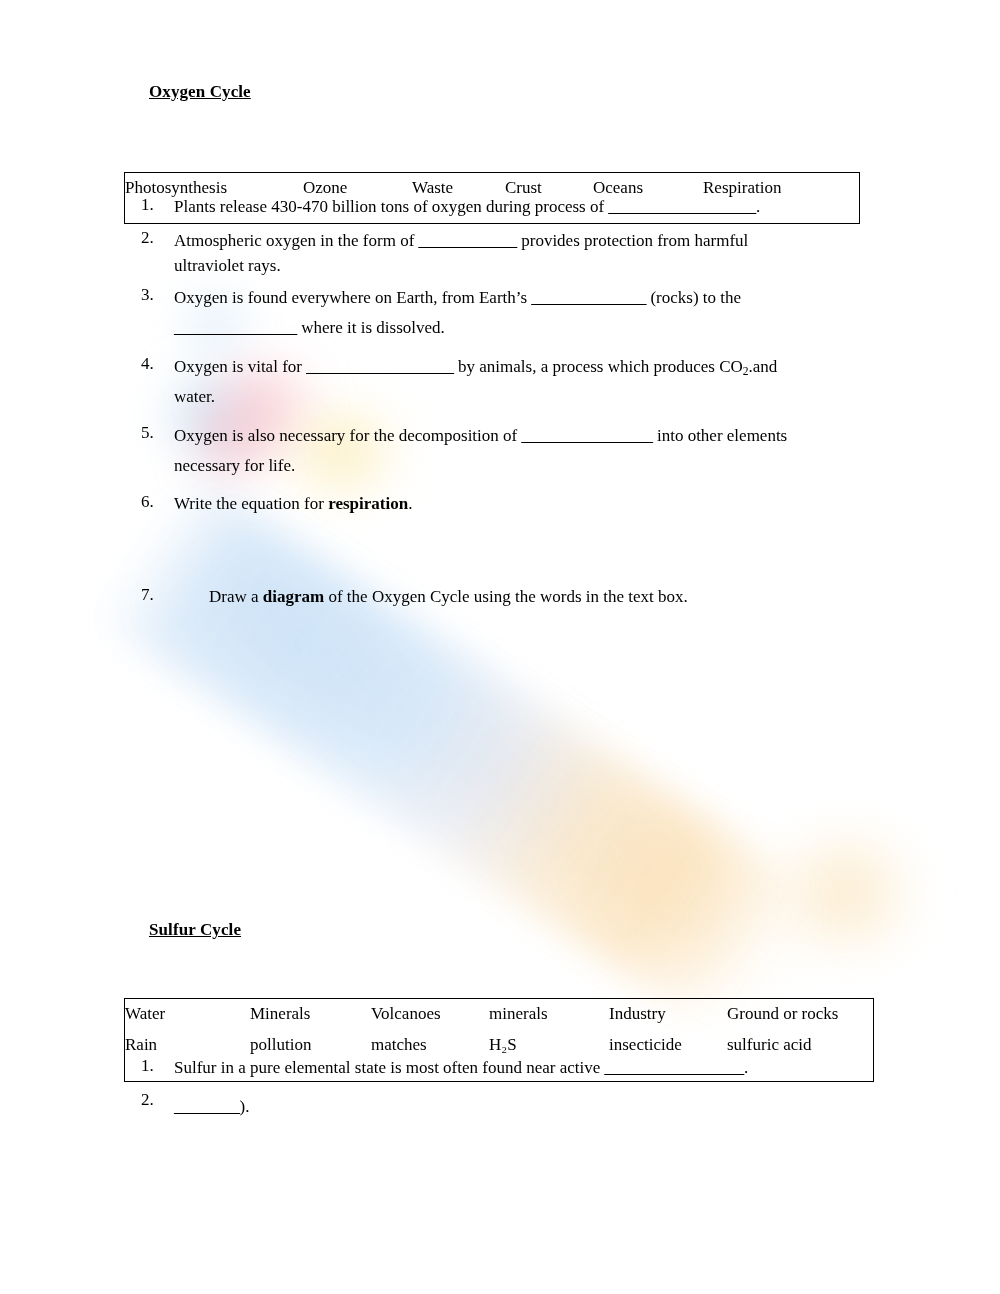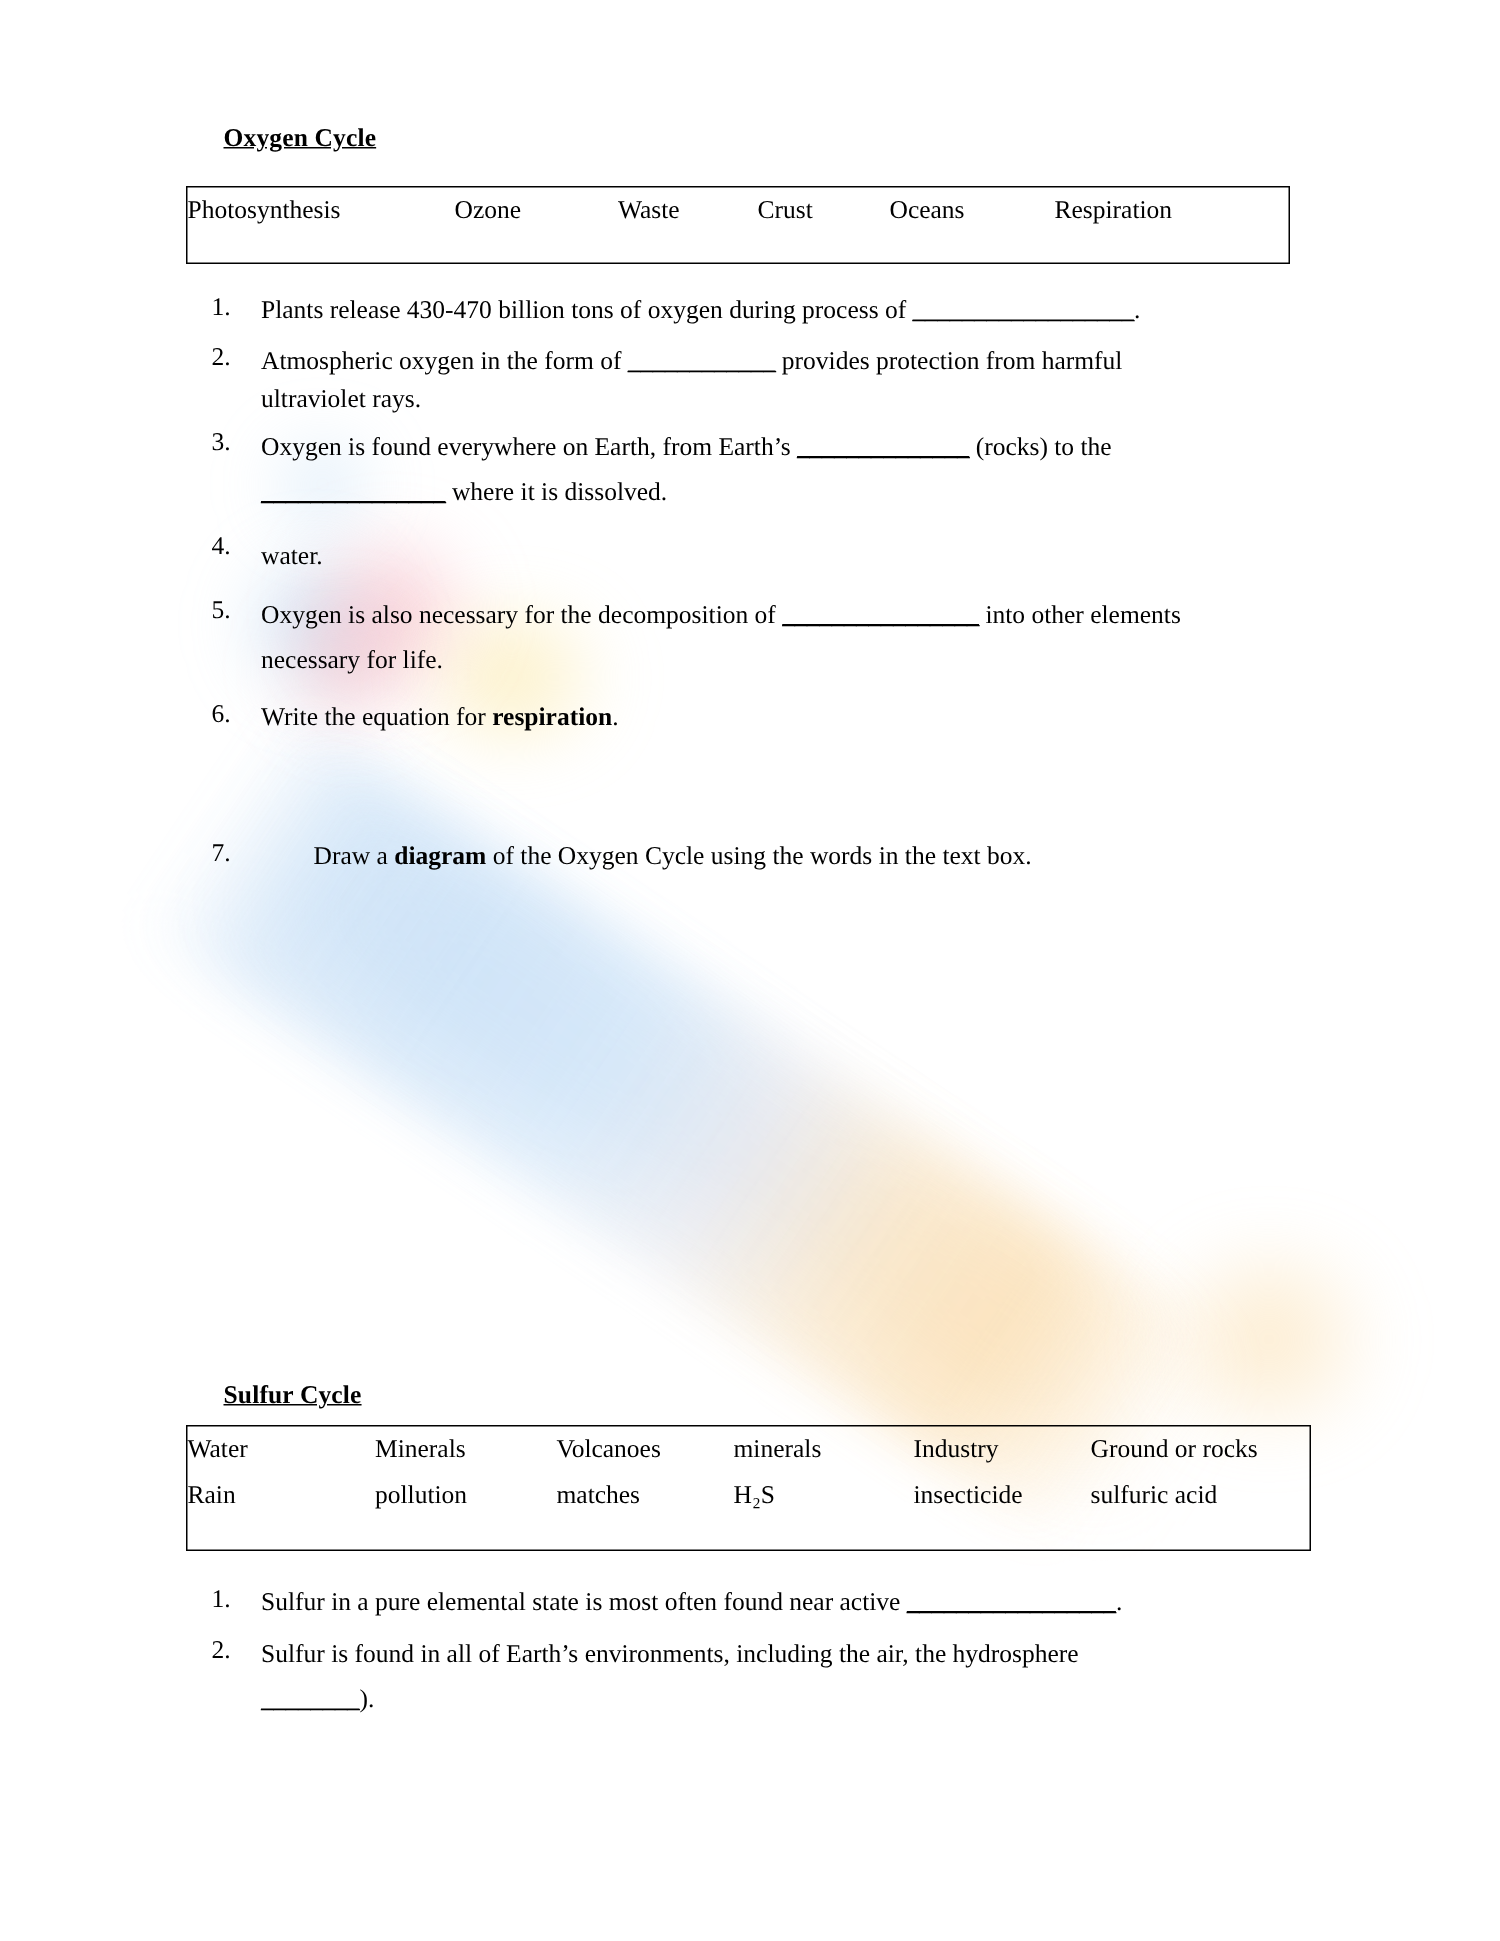--- a/index.html
+++ b/index.html
@@ -101,20 +101,21 @@
     text-decoration: underline;
     letter-spacing: 0.1px;
     margin-left: 32px;
   }
 
   .word-box {
     position: absolute;
     border: 1.4px solid #000000;
     box-sizing: border-box;
     background: transparent;
+    margin-top: 48px;
   }
   .word-row {
     display: flex;
     font-size: 17px;
     line-height: 1.05;
     white-space: nowrap;
   }
   .word-cell {
     display: block;
   }
@@ -194,20 +195,21 @@
         <div class="qitem" style="margin-top: 7px;">
           <span class="qnum" style="width: 33px;">3.</span>
           <div class="qtext">
             <div style="line-height: 26px; white-space: nowrap;"><span>Oxygen is found everywhere on Earth, from Earth’s </span><span class="blank">______________</span><span> (rocks) to the</span></div>
             <div style="line-height: 34px; white-space: nowrap;"><span class="blank">_______________</span><span> where it is dissolved.</span></div>
           </div>
         </div>
         <div class="qitem" style="margin-top: 9px;">
           <span class="qnum" style="width: 33px;">4.</span>
           <div class="qtext">
+            <div style="line-height: 26px; white-space: nowrap;"><span>Oxygen is vital for </span><span class="blank">__________________</span><span> by animals, a process which produces CO</span><sub>2</sub><span>.and</span></div>
             <div style="line-height: 34px; white-space: nowrap;"><span>water.</span></div>
           </div>
         </div>
         <div class="qitem" style="margin-top: 9px;">
           <span class="qnum" style="width: 33px;">5.</span>
           <div class="qtext">
             <div style="line-height: 26px; white-space: nowrap;"><span>Oxygen is also necessary for the decomposition of </span><span class="blank">________________</span><span> into other elements</span></div>
             <div style="line-height: 34px; white-space: nowrap;"><span>necessary for life.</span></div>
           </div>
         </div>
@@ -249,20 +251,19 @@
     <div class="qlist" id="sulfur-questions" style="left:141px; top:1056px; width:745px;">
         <div class="qitem" style="margin-top: 0px;">
           <span class="qnum" style="width: 33px;">1.</span>
           <div class="qtext">
             <div style="line-height: 24px; white-space: nowrap;"><span>Sulfur in a pure elemental state is most often found near active </span><span class="blank">_________________</span><span>.</span></div>
           </div>
         </div>
         <div class="qitem" style="margin-top: 10px;">
           <span class="qnum" style="width: 33px;">2.</span>
           <div class="qtext">
-            <div style="line-height: 26px; white-space: nowrap;"><span>Sulfur is found in all of Earth’s environments, including the air, the hydrosphere</span></div>
             <div style="line-height: 34px; white-space: nowrap;"><span class="blank">________</span><span>).</span></div>
           </div>
         </div>
       </div>
 
   </div>
 </div>
 
 </body></html>

